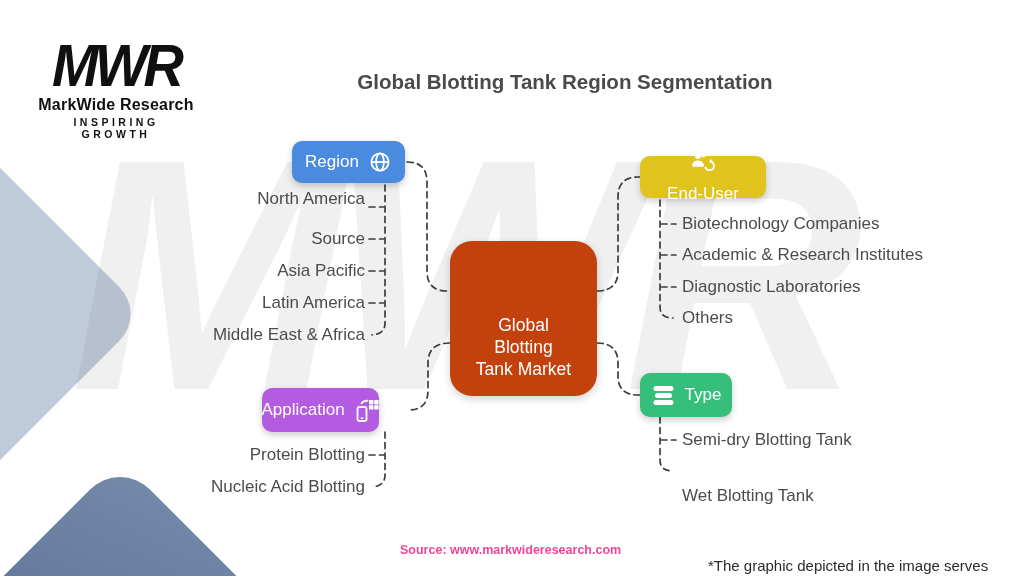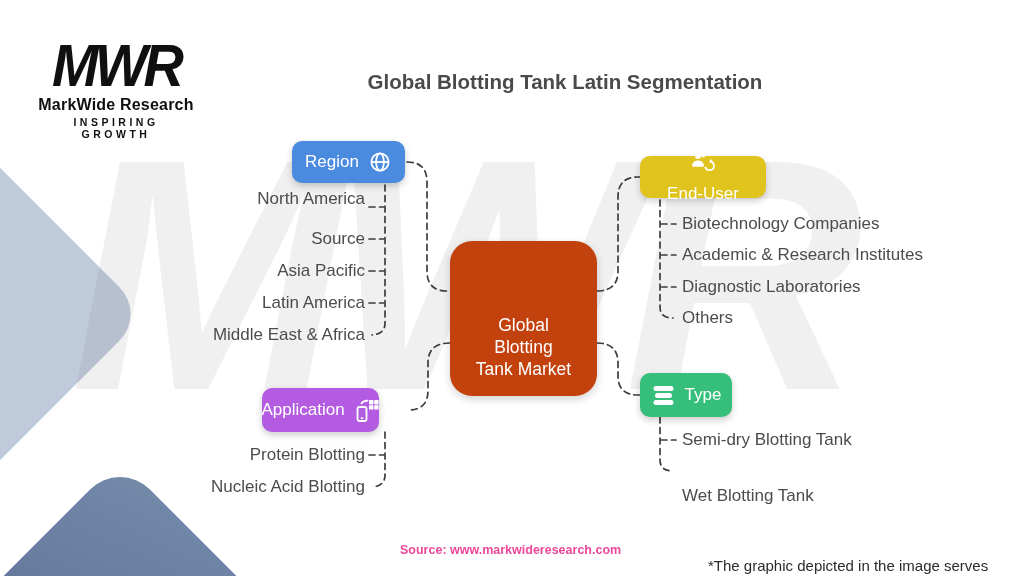--- a/index.html
+++ b/index.html
@@ -98,21 +98,21 @@
     <path d="M660 417 L660 460 Q660 471 673 471"></path>
     <path d="M661 440 L676 440"></path>
   </svg>
 
   <div class="logo">
     <div class="logo-mark">MWR</div>
     <div class="logo-name">MarkWide Research</div>
     <div class="logo-tagline">INSPIRING GROWTH</div>
   </div>
 
-  <div class="title">Global Blotting Tank Latin Segmentation</div>
+  <div class="title">Global Blotting Tank Region Segmentation</div>
 
   <div class="center-node">
     <span>Global</span>
     <span>Blotting</span>
     <span>Tank Market</span>
   </div>
 
   <div class="node node-region" style="background-color: rgb(74, 139, 224);">
     <span class="node-label">Region</span>
     <span class="icon">

